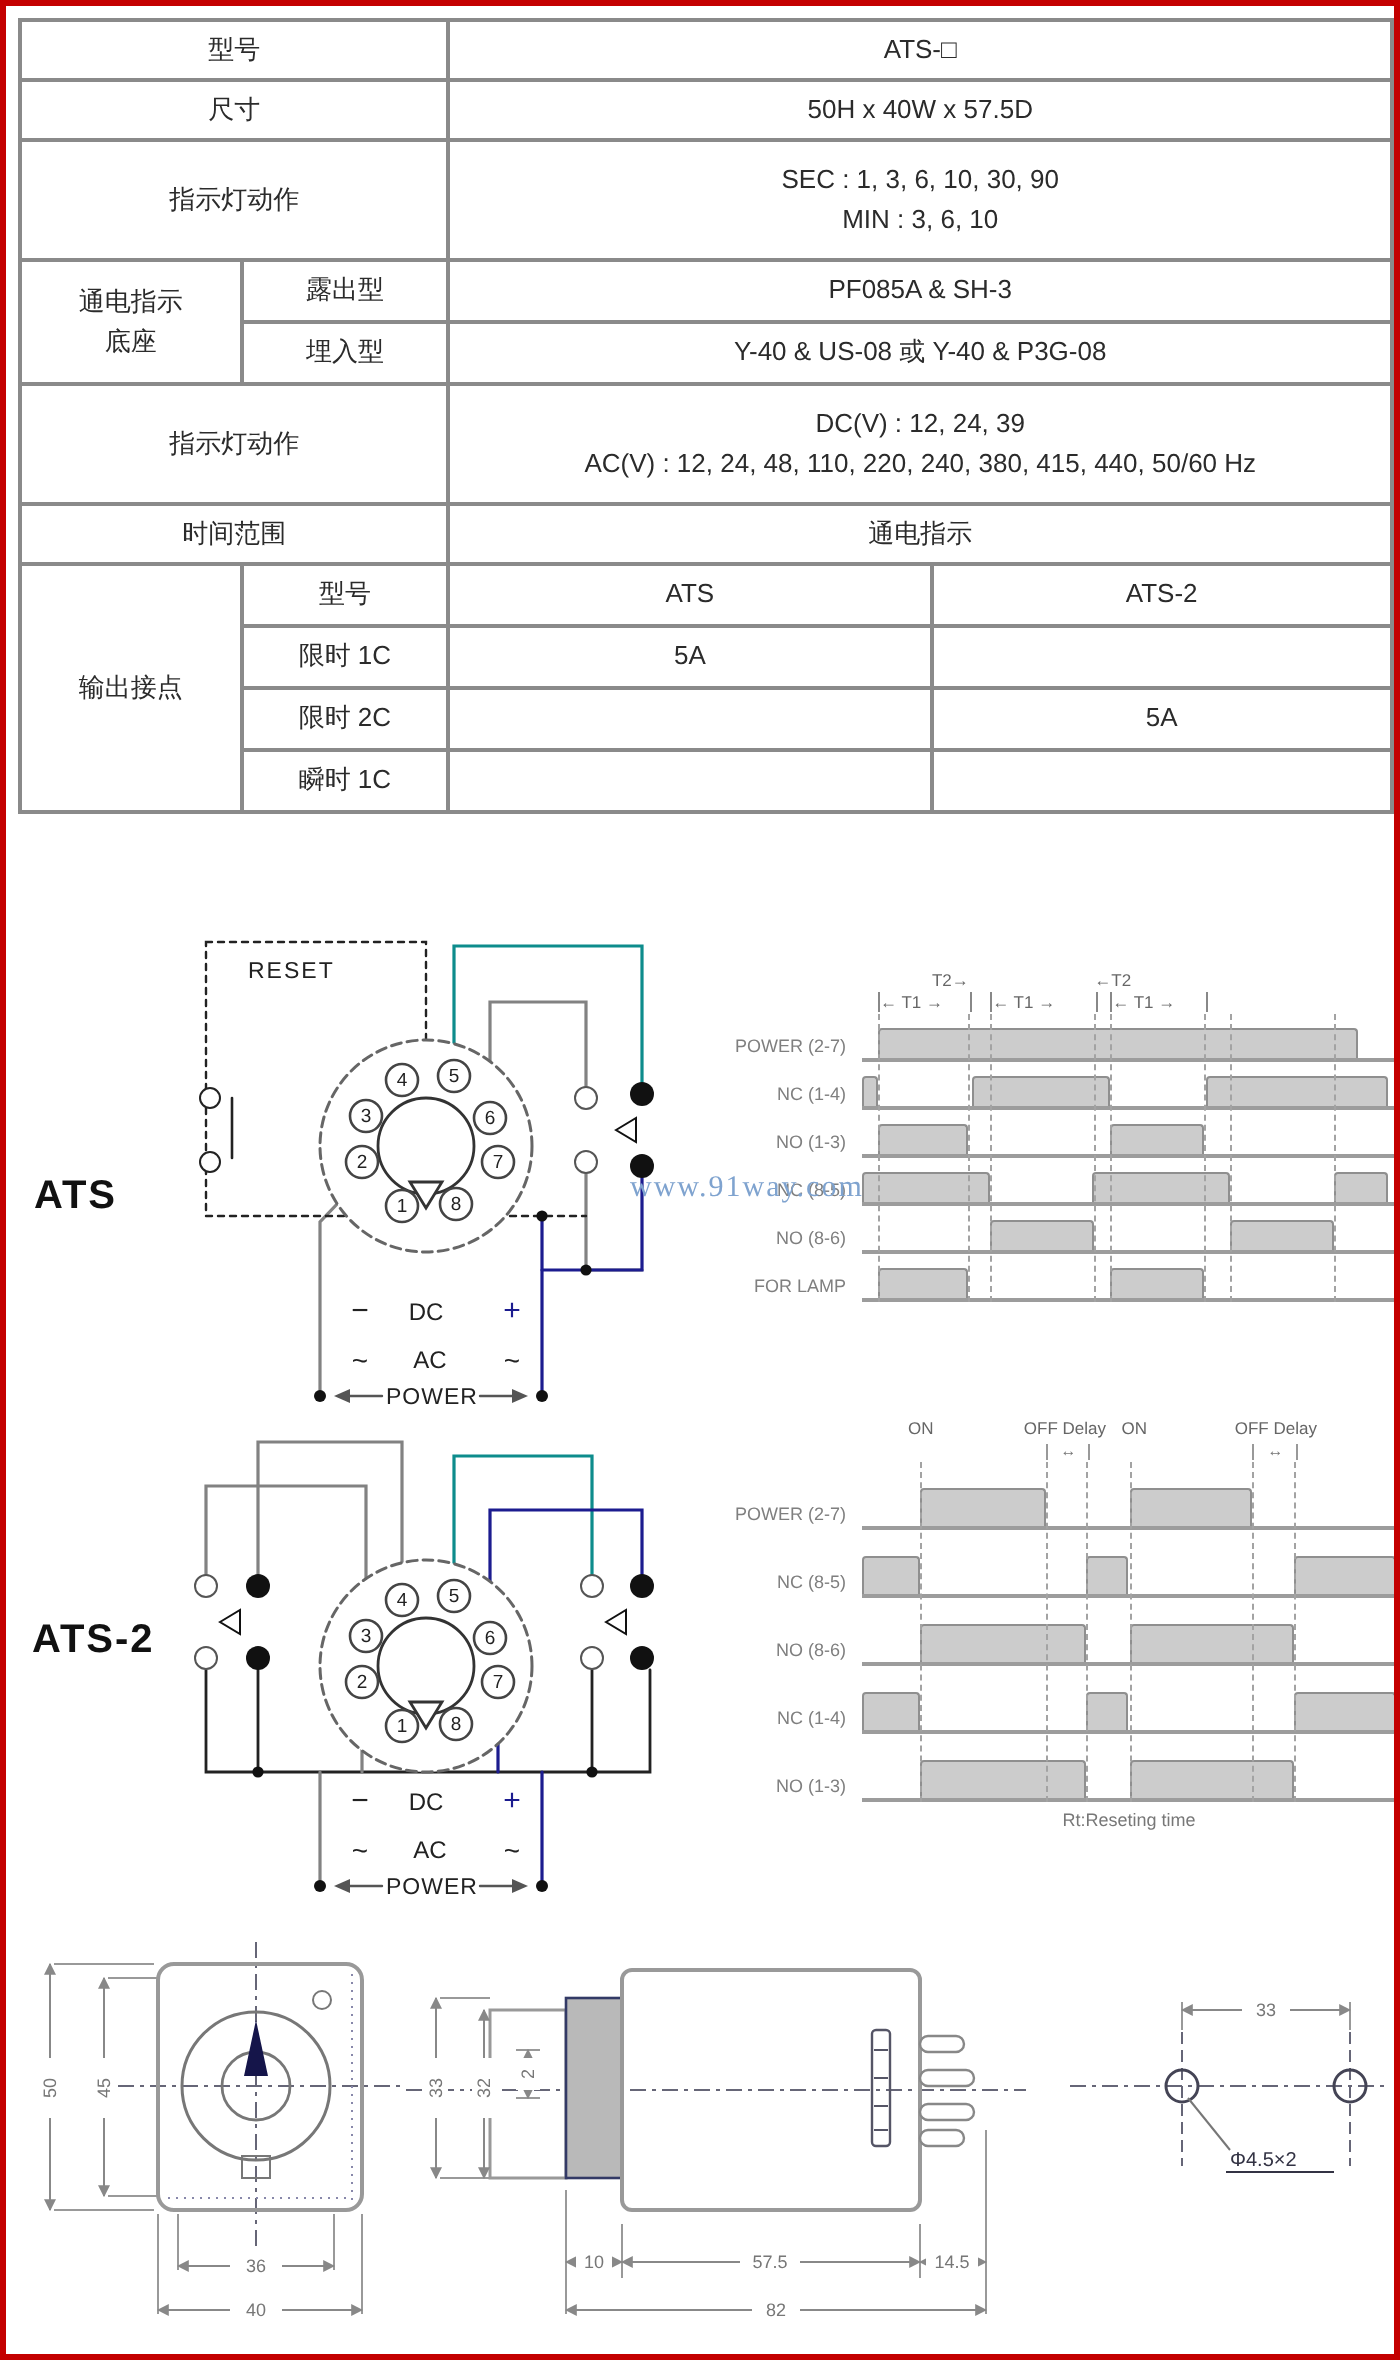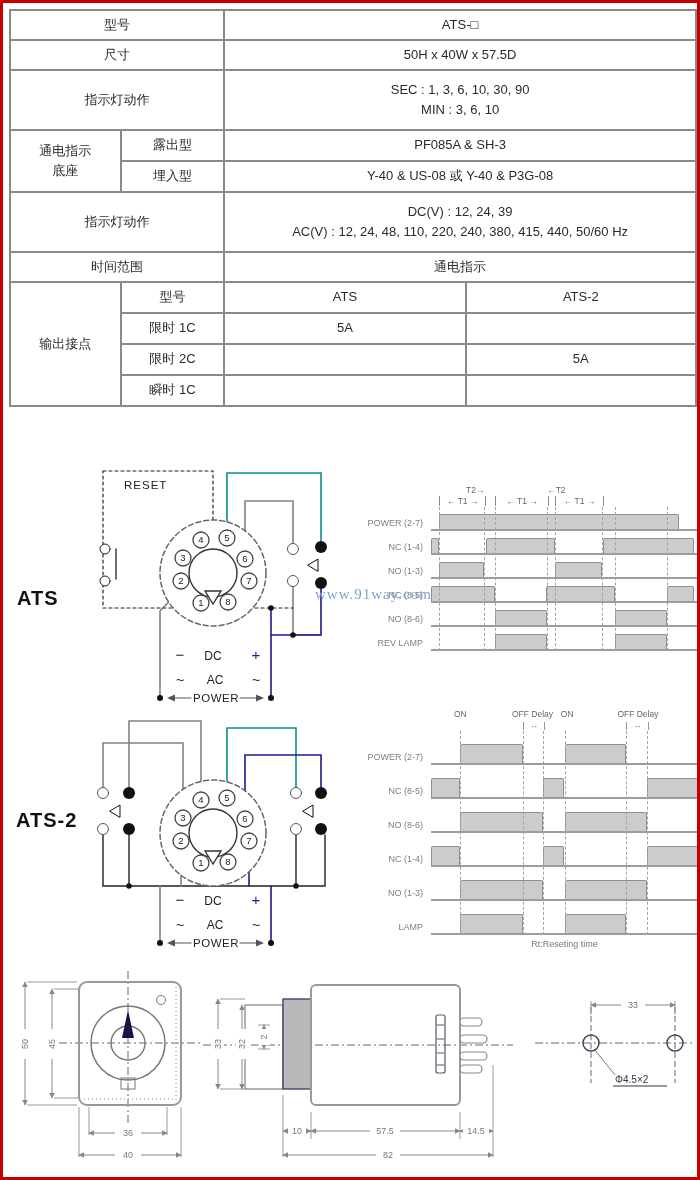--- a/index.html
+++ b/index.html
@@ -15,21 +15,21 @@
   table.spec td{border:2px solid #8a8a8a;text-align:center;vertical-align:middle;
     padding:0 3px;overflow:hidden;line-height:1.55;}
   
   .model-title{position:absolute;font-weight:bold;font-size:20px;color:#111;letter-spacing:1px;}
   .watermark{position:absolute;font-family:Liberation Serif, serif;
     font-size:15px;color:#7fa3cf;letter-spacing:1px;z-index:30;}
   
   .tchart{position:absolute;}
   .tc-ann{position:relative;font-size:8.5px;color:#666;}
   .tc-span{position:absolute;height:10px;line-height:10px;border-left:1px solid #888;
-    border-right:1px solid #888;text-align:center;white-space:nowrap;}
+    border-right:1px solid #888;white-space:nowrap;}
   .tc-lab{position:absolute;top:0;height:10px;line-height:10px;white-space:nowrap;}
   .tc-right{text-align:right;}
   .tc-tick{position:absolute;bottom:1px;text-align:center;color:#777;font-size:8px;
     line-height:8px;height:8px;border-left:1px solid #999;border-right:1px solid #999;}
   .tc-body{position:relative;}
   .tc-row{display:flex;}
   .tc-label{font-size:9px;color:#7f7f7f;text-align:right;padding-right:8px;
     box-sizing:border-box;align-self:flex-end;padding-bottom:3px;white-space:nowrap;}
   .tc-plot{flex:1;position:relative;border-bottom:2px solid #9c9c9c;align-self:stretch;}
   .tc-bar{position:absolute;bottom:0;background:#cccccc;border:1px solid #8f8f8f;
@@ -229,24 +229,24 @@
         </div>
       </div>
       <div class="tc-row" style="height: 24px;">
         <div class="tc-label" style="width: 95px;">NO (8-6)</div>
         <div class="tc-plot">
           <div class="tc-bar" style="left: 24%; width: 19.5%; height: 15px;"></div>
           <div class="tc-bar" style="left: 69%; width: 19.5%; height: 15px;"></div>
         </div>
       </div>
       <div class="tc-row" style="height: 24px;">
-        <div class="tc-label" style="width: 95px;">REV LAMP</div>
-        <div class="tc-plot">
-          <div class="tc-bar" style="left: 24%; width: 19.5%; height: 15px;"></div>
-          <div class="tc-bar" style="left: 69%; width: 19.5%; height: 15px;"></div>
+        <div class="tc-label" style="width: 95px;">FOR LAMP</div>
+        <div class="tc-plot">
+          <div class="tc-bar" style="left: 3%; width: 17%; height: 15px;"></div>
+          <div class="tc-bar" style="left: 46.5%; width: 17.5%; height: 15px;"></div>
         </div>
       </div>
       <div class="tc-grid" style="left: 95px;">
         <div class="tc-gl" style="left: 3%;"></div>
         <div class="tc-gl" style="left: 20%;"></div>
         <div class="tc-gl" style="left: 24%;"></div>
         <div class="tc-gl" style="left: 43.5%;"></div>
         <div class="tc-gl" style="left: 46.5%;"></div>
         <div class="tc-gl" style="left: 64%;"></div>
         <div class="tc-gl" style="left: 69%;"></div>
@@ -368,27 +368,20 @@
           <div class="tc-bar" style="left: 0%; width: 11%; height: 19px;"></div>
           <div class="tc-bar" style="left: 42%; width: 8%; height: 19px;"></div>
           <div class="tc-bar" style="left: 81%; width: 19%; height: 19px;"></div>
         </div>
       </div>
       <div class="tc-row" style="height: 34px;">
         <div class="tc-label" style="width: 95px;">NO (1-3)</div>
         <div class="tc-plot">
           <div class="tc-bar" style="left: 11%; width: 31%; height: 19px;"></div>
           <div class="tc-bar" style="left: 50%; width: 31%; height: 19px;"></div>
-        </div>
-      </div>
-      <div class="tc-row" style="height: 34px;">
-        <div class="tc-label" style="width: 95px;">LAMP</div>
-        <div class="tc-plot">
-          <div class="tc-bar" style="left: 11%; width: 23.5%; height: 19px;"></div>
-          <div class="tc-bar" style="left: 50%; width: 23%; height: 19px;"></div>
         </div>
       </div>
       <div class="tc-grid" style="left: 95px;">
         <div class="tc-gl" style="left: 11%;"></div>
         <div class="tc-gl" style="left: 34.5%;"></div>
         <div class="tc-gl" style="left: 42%;"></div>
         <div class="tc-gl" style="left: 50%;"></div>
         <div class="tc-gl" style="left: 73%;"></div>
         <div class="tc-gl" style="left: 81%;"></div>
       </div>

